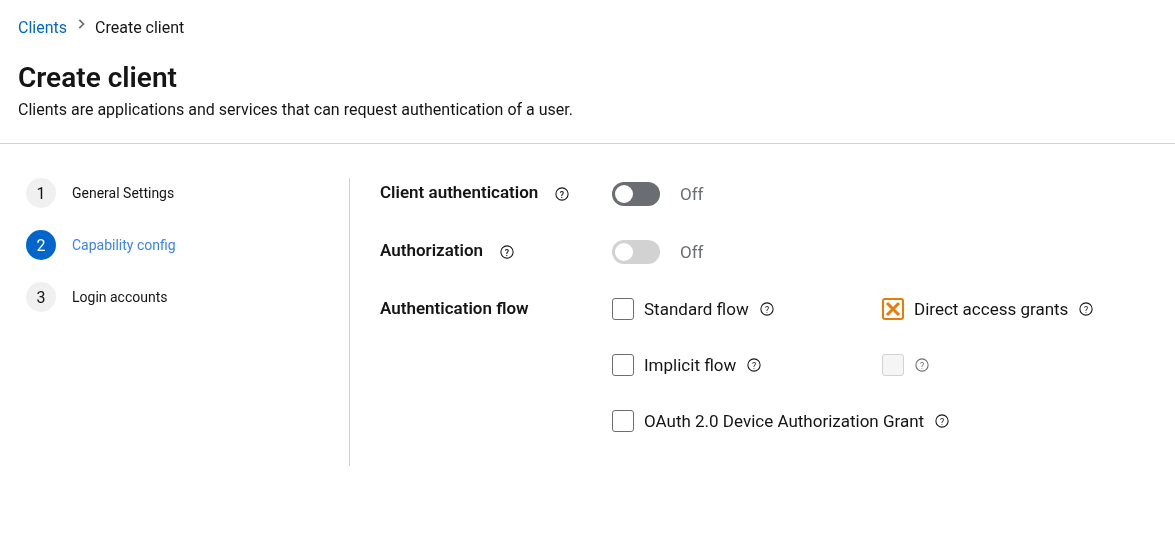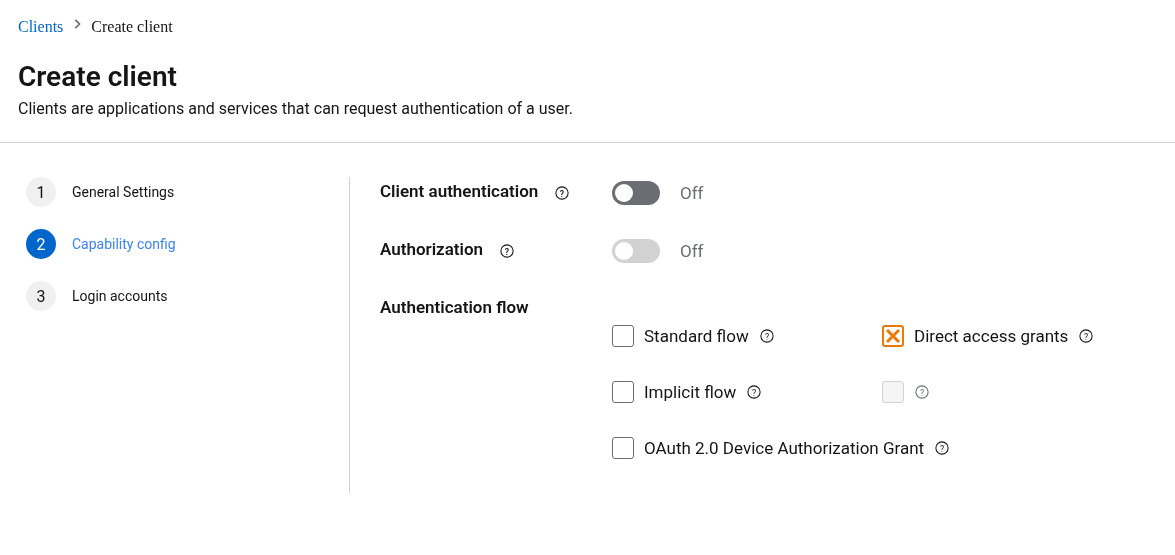--- a/index.html
+++ b/index.html
@@ -9,21 +9,20 @@
       color: #151515;
       width: 1175px;
       height: 555px;
     }
     .page { padding: 18px 0 0 18px; }
     .breadcrumb {
       display: flex;
       gap: 10px;
       font-size: 16px;
       margin-bottom: 24px;
-      font-family: Liberation Serif, serif;
     }
     .breadcrumb .link { color: #0066cc; cursor: pointer; }
     .breadcrumb .sep { color: #6a6e73; font-size: 12px; }
     .breadcrumb .current { color: #151515; }
     .page-title {
       font-size: 28px;
       font-weight: 600;
       margin-bottom: 6px;
     }
     .page-subtitle {
@@ -132,21 +131,20 @@
     }
     .toggle-label {
       font-size: 17px;
       color: #6a6e73;
     }
     .flow-grid {
       display: grid;
       grid-template-columns: 270px 280px;
       row-gap: 34px;
       column-gap: 0;
-      margin-top: 28px;
     }
     .flow-item {
       display: flex;
       align-items: center;
       gap: 10px;
     }
     .flow-item.span-2 {
       grid-column: 1 / span 2;
     }
     .checkbox {

